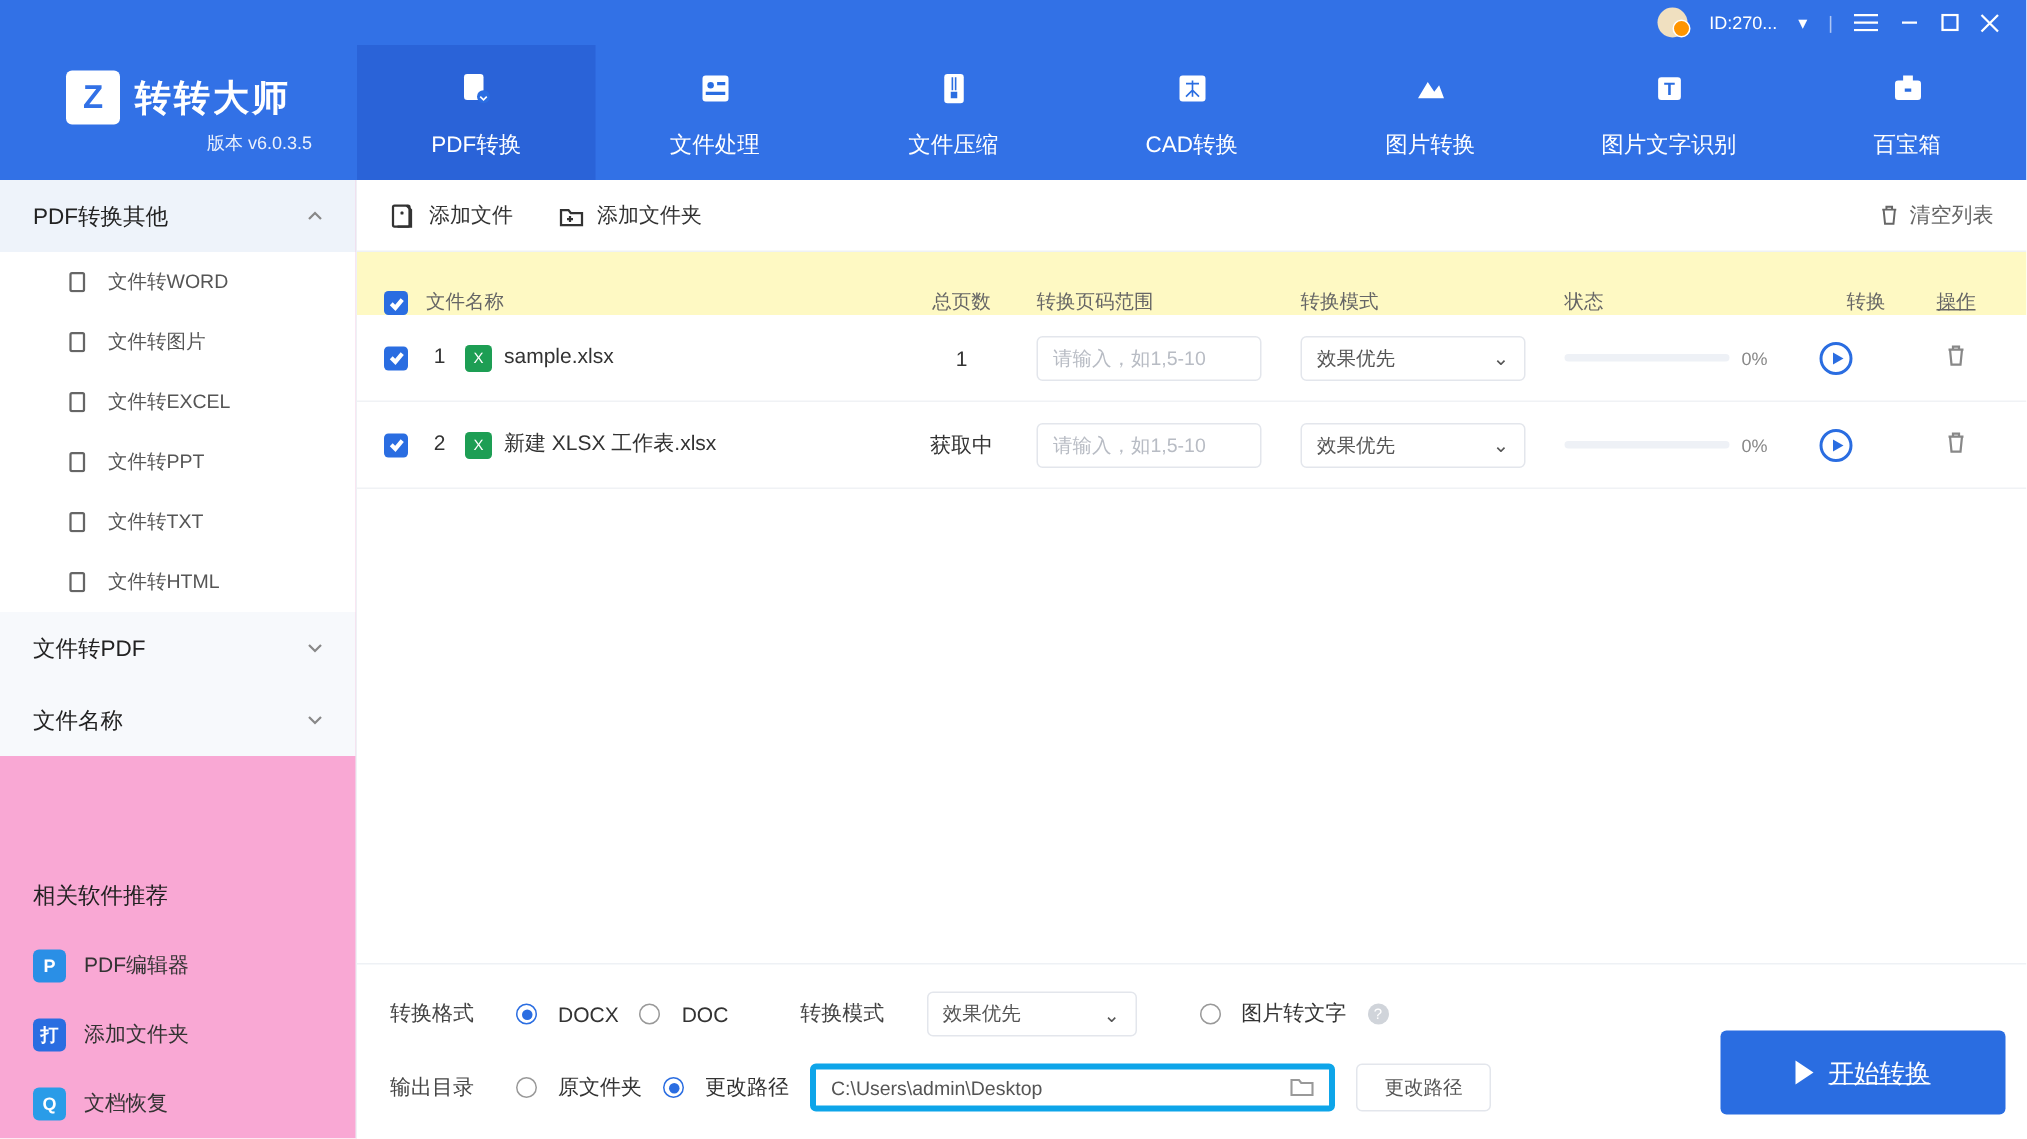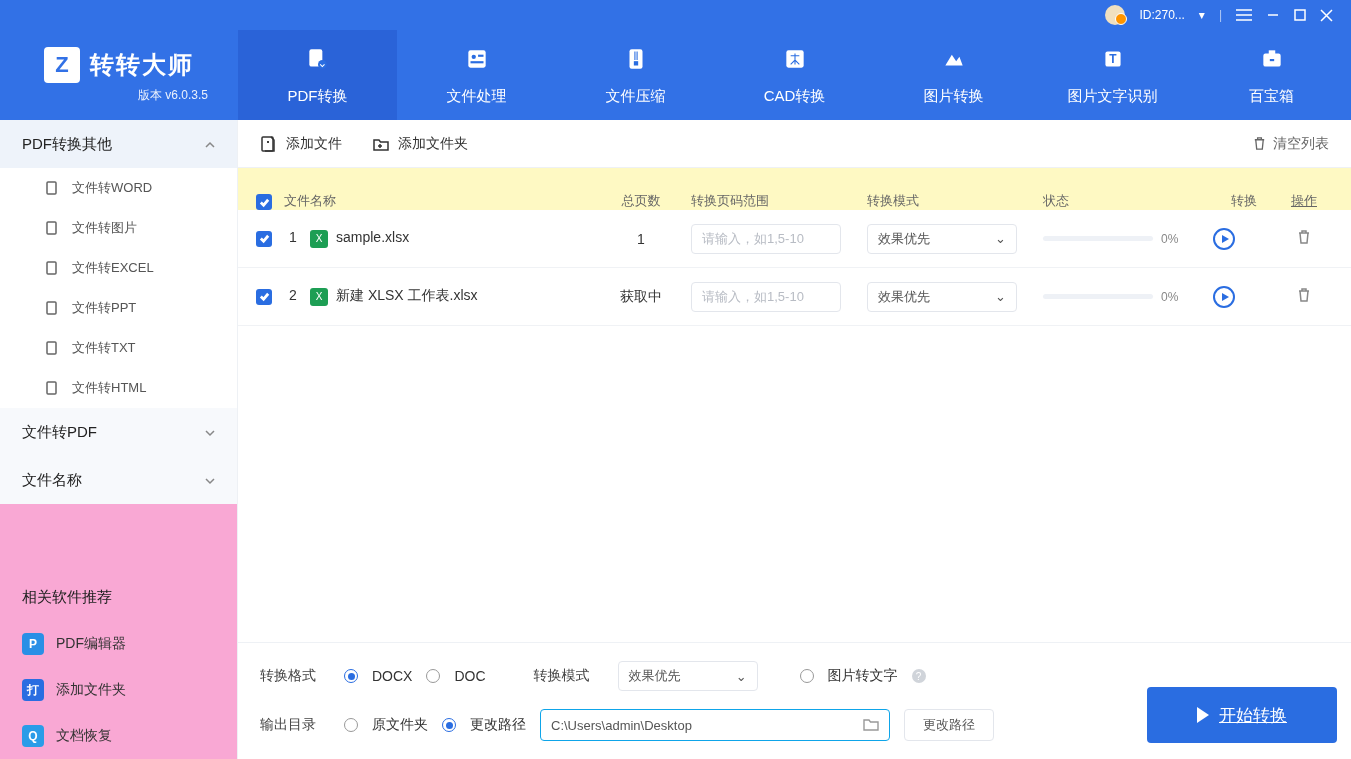--- a/index.html
+++ b/index.html
@@ -75,21 +75,21 @@
 .main-flex { flex:1; }
 .footer { border-top: 1px solid #eef1f5; padding: 18px 22px; display:flex; flex-direction:column; gap:18px; font-size:14px; color:#333; }
 .footer-row { display:flex; align-items:center; gap:14px; }
 .footer-label { width:70px; color:#444; }
 .radio { width:14px; height:14px; border-radius:50%; border:1.5px solid #999; display:inline-flex; align-items:center; justify-content:center; cursor:pointer; }
 .radio.checked { border-color:#2a6de1; }
 .radio.checked::after { content:''; width:7px; height:7px; border-radius:50%; background:#2a6de1; }
 .radio-label { cursor:pointer; }
 .select-box { width:140px; height:30px; border:1px solid #e3e6ec; border-radius:4px; padding:0 10px; display:flex; align-items:center; justify-content:space-between; cursor:pointer; font-size:13px; color:#555; }
 .help-icon { width:14px; height:14px; border-radius:50%; background:#d0d4da; color:#fff; font-size:10px; display:inline-flex; align-items:center; justify-content:center; cursor:pointer; }
-.path-input { flex:1; max-width:350px; height:32px; border:1px solid #0ea5e9; border-radius:4px; padding:0 10px; display:flex; align-items:center; justify-content:space-between; font-size:13px; color:#555; }
+.path-input { flex:1; max-width:350px; height:32px; border:4px solid #0ea5e9; border-radius:4px; padding:0 10px; display:flex; align-items:center; justify-content:space-between; font-size:13px; color:#555; }
 .folder-icon { color:#999; cursor:pointer; }
 .change-path-btn { padding: 6px 18px; border:1px solid #e3e6ec; border-radius:4px; background:#fff; font-size:13px; cursor:pointer; color:#555; }
 .start-btn { position:absolute; right:14px; bottom:16px; width:190px; height:56px; background:#2a6de1; color:#fff; border-radius:4px; display:flex; align-items:center; justify-content:center; gap:10px; font-size:17px; cursor:pointer;text-decoration:underline; }
 .start-btn::before { content:''; border-left:12px solid #fff; border-top:8px solid transparent; border-bottom:8px solid transparent; }
 
 .footer { position: relative; }
 </style>
 </head>
 <body>
 

